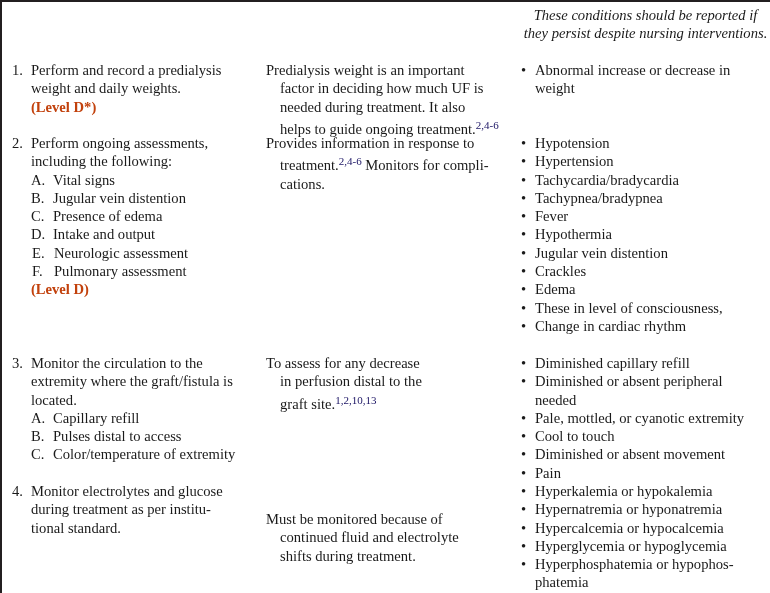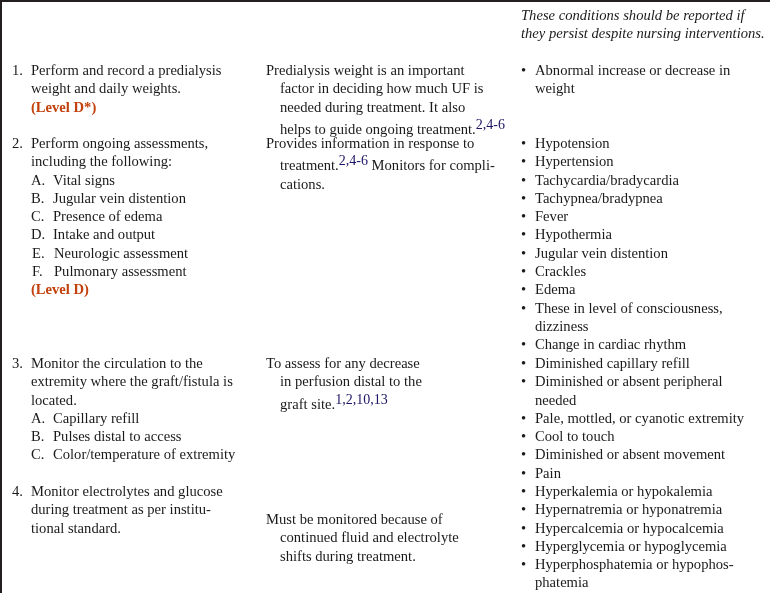--- a/index.html
+++ b/index.html
@@ -9,22 +9,22 @@
            border-top:2px solid #231f20; border-left:2px solid #231f20; box-sizing:border-box; }
   .blk { position:absolute; line-height:18.3px; }
   .c1 { left:12px; width:250px; }
   .c2 { left:266px; width:245px; }
   .c3 { left:521px; width:249px; }
   .num { display:inline-block; width:19px; }
   .ind { padding-left:19px; }
   .sub { padding-left:19px; }
   .subl { display:inline-block; width:22px; }
   .lvl { color:#c2410c; font-weight:bold; }
-  .sup { color:#1b1464; font-size:14px; vertical-align:5px; }
-  .note { font-style:italic; }
+  .sup { color:#1b1464; font-size:11px; vertical-align:5px; }
+  .note { font-style:italic;text-align:center; }
   ul { list-style:none; margin:0; padding:0; }
   li { position:relative; padding-left:14px; }
   li .bul { position:absolute; left:0; top:0; }
 </style>
 </head>
 <body>
 
 <div class="frame"></div>
 
 <div class="blk c3 note" style="top:6px">These conditions should be reported if they persist despite nursing interventions.</div>
@@ -102,21 +102,20 @@
         <span class="bul">•</span>
         <div>Crackles</div>
       </li>
       <li>
         <span class="bul">•</span>
         <div>Edema</div>
       </li>
       <li>
         <span class="bul">•</span>
         <div>These in level of consciousness,</div>
-        <div>dizziness</div>
       </li>
       <li>
         <span class="bul">•</span>
         <div>Change in cardiac rhythm</div>
       </li>
     </ul>
 </div>
 
 <div class="blk c1" style="top:354px">
   <div><span class="num">3.</span><span>Monitor the circulation to the</span></div>

